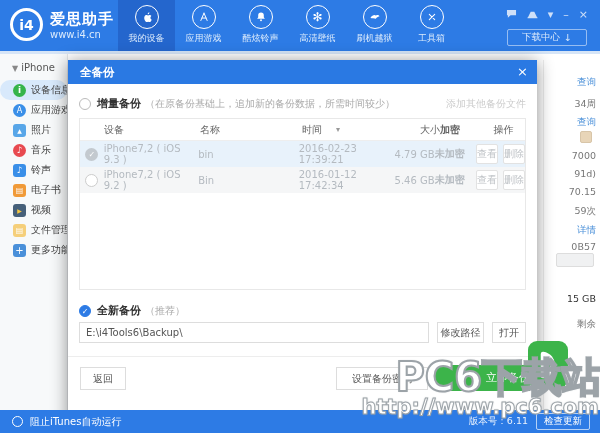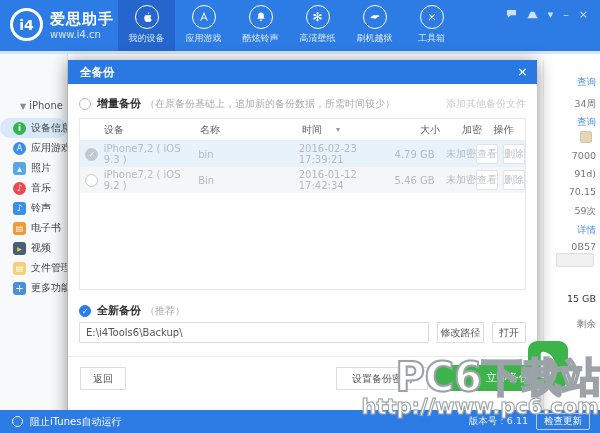--- a/index.html
+++ b/index.html
@@ -22,21 +22,21 @@
   .nav-circle svg { display:block; }
   .nav-label { font-size:9px; color:#dcebfc; margin-top:3px; white-space:nowrap; }
   .win-icons { position:absolute; right:12px; top:9px; display:flex; gap:10px; align-items:center; color:#cfe0f8; }
   .win-glyph { font-size:11px; line-height:10px; cursor:pointer; }
   .dl-btn { position:absolute; right:13px; top:29px; width:80px; height:17px; border:1px solid rgba(255,255,255,.5);
     border-radius:2px; color:#d8e8fb; font-size:9.5px; display:flex; align-items:center; justify-content:center; gap:4px; cursor:pointer; }
 
   
   .sidebar { position:absolute; left:0; top:54px; width:68px; height:356px; background:#f7f9fa;
     border-right:1px solid #e2e5e8; overflow:hidden; z-index:1; }
-  .sb-head { font-size:10px; color:#555; padding:8px 0 7px 20px;margin-top:38px; }
+  .sb-head { font-size:10px; color:#555; padding:8px 0 7px 12px; }
   .sb-caret { font-size:8px; color:#888; margin-right:3px; }
   .sb-item { height:20px; display:flex; align-items:center; padding-left:13px; font-size:10px; color:#444;
     white-space:nowrap; cursor:pointer; }
   .sb-item.selected { background:#d8e9fb;border-radius:10px; }
   .sb-ico { width:13px; height:13px; border-radius:3px; margin-right:5px; flex:none; color:#fff;
     font-size:8px; display:flex; align-items:center; justify-content:center; }
   .rnd { border-radius:50%; }
   .si-device { background:#35b44a; } .si-device::before { content:"i"; font-weight:bold; font-size:9px; }
   .si-app    { background:#3a8fe8; } .si-app::before { content:"A"; font-size:8px; }
   .si-photo  { background:#58a6e8; } .si-photo::before { content:"▲"; font-size:6px; }
@@ -77,21 +77,21 @@
   .add-link { margin-left:auto; color:#ccc; font-size:10px; cursor:pointer; }
 
   .btable { position:absolute; left:11px; top:58px; width:447px; height:172px; border:1px solid #e8e8e8; }
   .t-row { display:flex; align-items:center; font-size:10px; }
   .t-head { height:22px; color:#666; border-bottom:1px solid #eee; font-size:10px; }
   .t-data { height:26px; color:#b4bac0; }
   .t-data.sel { background:#e8f2fb; }
   .t-data.alt { background:#f5f6f7; }
   .c-check { width:24px; display:flex; justify-content:center; }
   .c-dev { width:96px; } .c-name { width:102px; } .c-time { width:92px; display:flex; align-items:center; }
-  .c-size { width:46px; text-align:right; } .c-enc { width:42px; text-align:right; }
+  .c-size { width:46px; text-align:right; } .c-enc { width:42px; text-align:left;font-weight:bold; }
   .c-op { flex:1; display:flex; gap:5px; justify-content:center; }
   .sort-arrow { color:#999; font-size:8px; margin-left:14px; }
   .row-check { width:13px; height:13px; border-radius:50%; background:#c3c9cf; color:#fff; font-size:8px;
     text-align:center; line-height:13px; }
   .row-check.empty { background:#fff; border:1px solid #ccc; }
   .row-btn { border:1px solid #e2e2e2; color:#c0c4c8; font-size:10px; padding:2px 0; border-radius:2px;
     background:#fff; cursor:pointer; white-space:nowrap; }
 
   .fresh-row { position:absolute; left:11px; top:243px; display:flex; align-items:center; }
   .path-input { position:absolute; left:11px; top:262px; width:350px; height:21px; border:1px solid #ddd;
@@ -192,20 +192,24 @@
       </span>
       <span class="win-glyph">
         <svg width="11" height="9" viewBox="0 0 12 10">
             <path fill="#cfe0f8" d="M1 8 L4 2 h4 l3 6 z M0.5 8 h11 v1.2 h-11 z"></path>
           </svg>
       </span>
       <span class="win-glyph">▾</span>
       <span class="win-glyph">–</span>
       <span class="win-glyph">×</span>
     </div>
+    <div class="dl-btn">
+      <span>下载中心</span>
+      <span>↓</span>
+    </div>
   </div>
   <div class="topbar-strip"></div>
 
   <div class="sidebar">
     <div class="sb-head"><span class="sb-caret">▼</span><span>iPhone</span></div>
     <div class="sb-item selected">
       <span class="sb-ico rnd si-device"></span>
       <span>设备信息</span>
     </div>
     <div class="sb-item">

